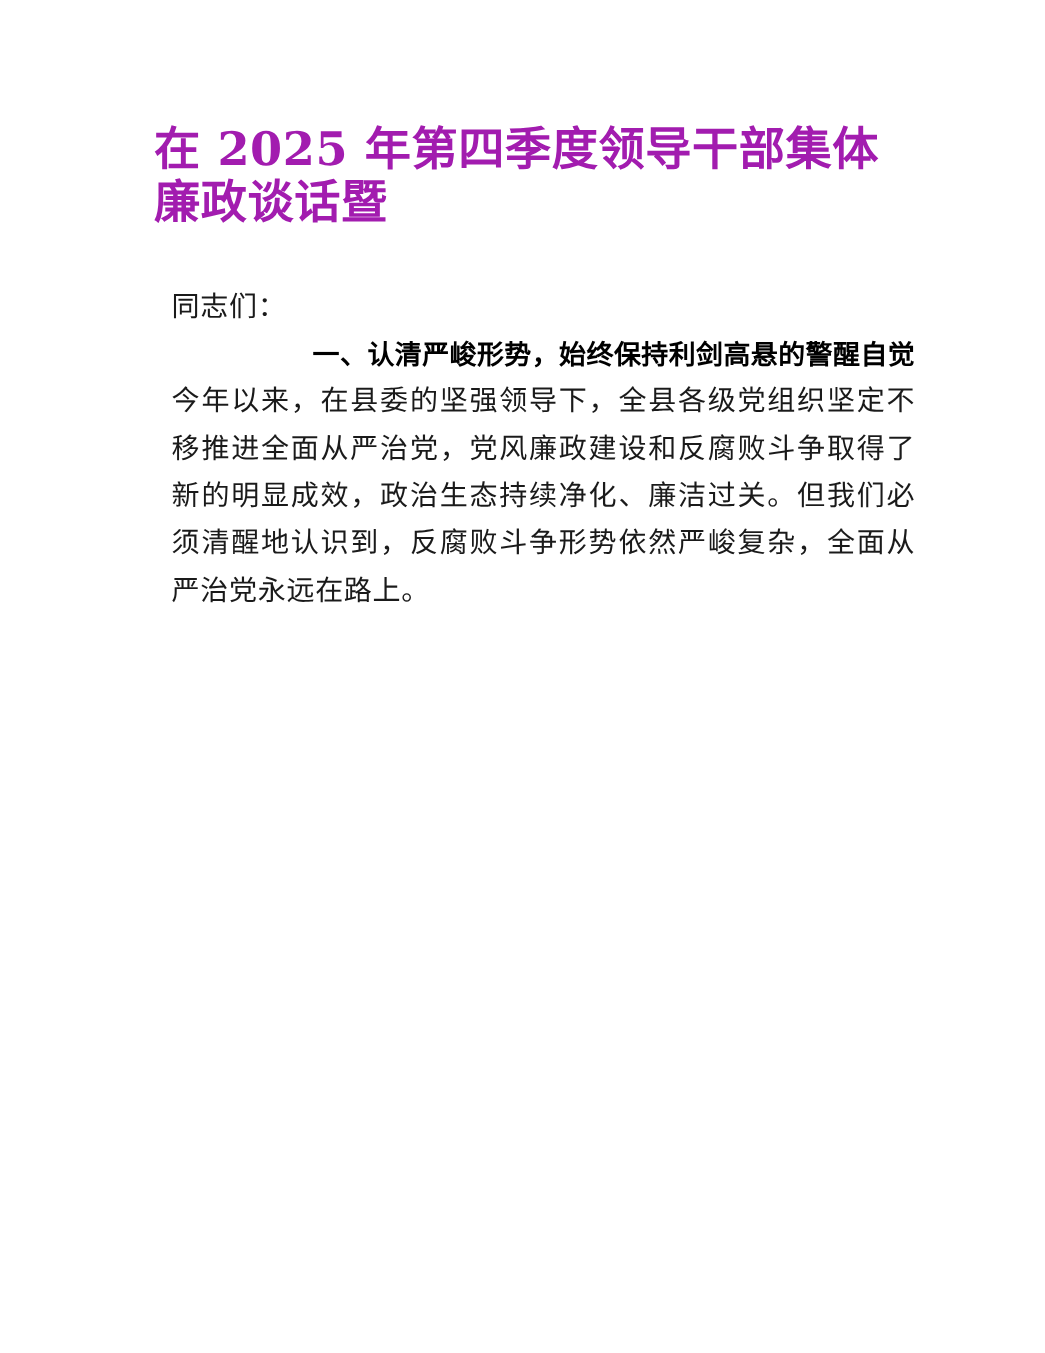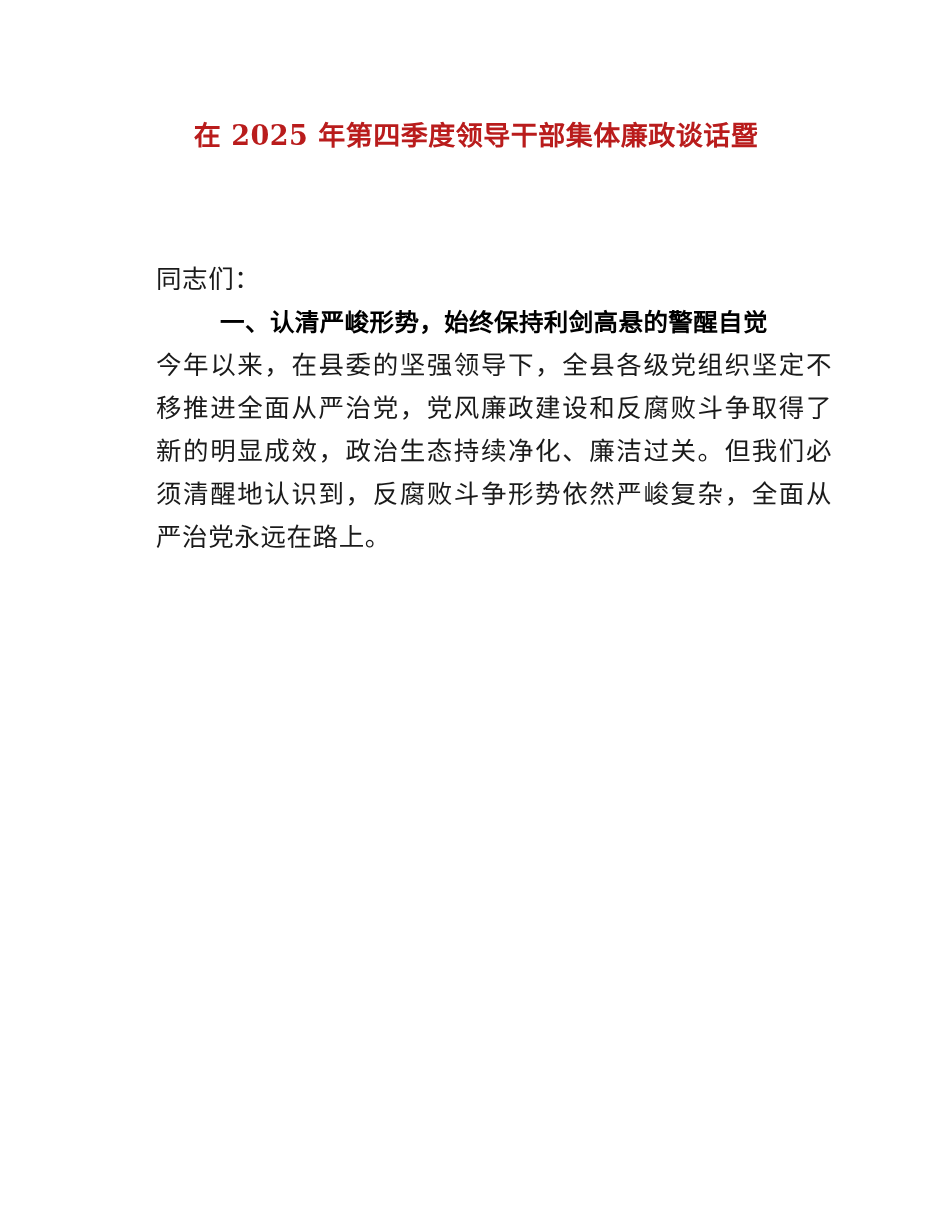--- a/index.html
+++ b/index.html
@@ -27,27 +27,27 @@
   }
 
   
   .doc-title {
     margin: 0;
     padding: 0;
     position: absolute;
     left: 0;
     top: 112px;
     width: 672px;
-    text-align: center;
+    text-align: left;
     font-family: "DejaVu Serif", "Liberation Serif", serif;
     font-weight: 700;
-    font-size: 27px;
+    font-size: 42px;
     line-height: 48px;
     letter-spacing: 0.5px;
-    color: #b91c1c;
+    color: #a21caf;
     -webkit-font-smoothing: none;
   }
 
   
   .body-block {
     position: absolute;
     left: 0;
     top: 258px;
     width: 676px;
     margin-left: 16px;
@@ -72,21 +72,21 @@
 
   p.heading {
     margin: 0;
     padding: 0;
     font-family: "DejaVu Sans", "Liberation Sans", sans-serif;
     font-weight: 700;
     font-size: 24.5px;
     line-height: 43px;
     color: #000000;
     letter-spacing: 0.4px;
-    text-align: center;
+    text-align: right;
     word-break: break-all;
   }
 
   
   p.clipped {
     overflow: hidden;
   }
 </style>
 </head>
 <body>

